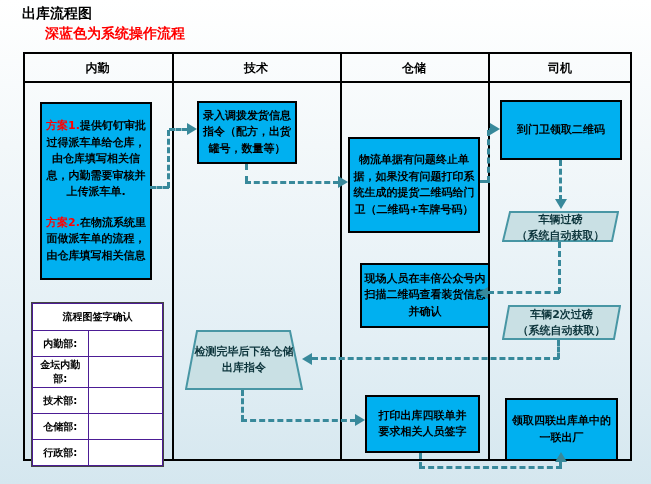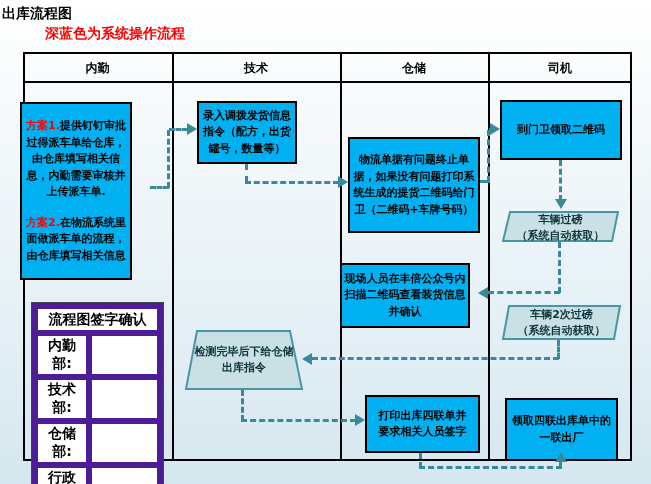--- a/index.html
+++ b/index.html
@@ -1,18 +1,18 @@
 <!DOCTYPE html>
 <html><head>
 <meta charset="utf-8">
 <style>
   html,body{margin:0;padding:0;background:#fff;font-family:"DejaVu Sans","Liberation Sans",sans-serif;}
   .canvas{position:relative;width:651px;height:484px;overflow:hidden;
           background:linear-gradient(180deg,#ffffff 0%,#f3f8fa 30%,#e3eff5 70%,#d5e7ef 100%);}
-  .page-title{position:absolute;left:2px;top:5px;font-size:14px;font-weight:bold;color:#000;}
+  .page-title{position:absolute;left:22px;top:5px;font-size:14px;font-weight:bold;color:#000;}
   .page-subtitle{position:absolute;left:0;right:0;top:25px;padding-left:45px;
                  font-size:14px;font-weight:bold;color:#ff0000;}
   
   .tbl-border{position:absolute;left:23px;top:52px;width:609px;height:409px;border:2px solid #000;box-sizing:border-box;background:transparent;}
   .tbl-hline{position:absolute;left:23px;top:81px;width:609px;height:2px;background:#000;}
   .vdiv{position:absolute;top:52px;height:409px;width:1.5px;background:#000;}
   .lane-header{position:absolute;top:55px;height:26px;line-height:26px;text-align:center;
                font-size:12px;font-weight:bold;color:#000;}
   
   .node-blue{position:absolute;background:#00b0f0;border:2px solid #000;box-sizing:border-box;
@@ -20,21 +20,21 @@
              display:flex;align-items:center;justify-content:center;}
   .node-blue .inner{width:100%;padding:2px;}
   .plan-para{margin:0 0 14px 0;}
   .plan-para:last-child{margin:0;}
   .red{color:#ff0000;}
   .shape-label{position:absolute;color:#0c343b;font-size:11px;font-weight:bold;line-height:1.45;
                text-align:center;display:flex;flex-direction:column;align-items:center;justify-content:center;}
   svg.shape{position:absolute;}
   
   .sig-table{position:absolute;left:32px;top:303px;width:131px;border-collapse:collapse;background:#fff;}
-  .sig-table th,.sig-table td{border:6px solid #4c1d95;font-size:14px;font-weight:bold;color:#000;box-sizing:border-box;}
+  .sig-table th,.sig-table td{border:1px solid #4c1d95;font-size:10px;font-weight:bold;color:#000;box-sizing:border-box;}
   .sig-table th{height:27px;text-align:center;}
   .sig-table td.lbl{width:56px;height:26px;text-align:center;}
   .sig-table td.val{width:75px;}
   .sig-outer{outline:1.5px solid #444;}
   
   .hline{position:absolute;border-top:3px dashed #38899b;height:0;}
   .vline{position:absolute;border-left:3px dashed #38899b;width:0;}
   .arr{position:absolute;width:0;height:0;}
   .arr-right{border-top:6px solid transparent;border-bottom:6px solid transparent;border-left:10px solid #38899b;}
   .arr-left{border-top:6px solid transparent;border-bottom:6px solid transparent;border-right:10px solid #38899b;}
@@ -53,34 +53,38 @@
   <div class="tbl-hline"></div>
   <div class="vdiv" style="left:172px;"></div>
   <div class="vdiv" style="left:340px;"></div>
   <div class="vdiv" style="left:488px;"></div>
 
   <div class="lane-header" style="left:23px;width:149px;">内勤</div>
   <div class="lane-header" style="left:172px;width:168px;">技术</div>
   <div class="lane-header" style="left:340px;width:148px;">仓储</div>
   <div class="lane-header" style="left:488px;width:144px;">司机</div>
 
-  <div class="node-blue" style="left:20px;top:102px;width:112px;height:178px;">
+  <div class="node-blue" style="left:40px;top:102px;width:112px;height:178px;">
     <div class="inner">
       <p class="plan-para"><span class="red">方案1.</span><span>提供钉钉审批过得派车单给仓库，由仓库填写相关信息，内勤需要审核并上传派车单.</span></p>
       <p class="plan-para"><span class="red">方案2.</span><span>在物流系统里面做派车单的流程，由仓库填写相关信息</span></p>
     </div>
   </div>
 
   <table class="sig-table sig-outer">
     <tbody>
         <tr>
           <th colspan="2">流程图签字确认</th>
         </tr>
     <tr>
           <td class="lbl">内勤部:</td>
+          <td class="val"></td>
+        </tr>
+    <tr>
+          <td class="lbl">金坛内勤部:</td>
           <td class="val"></td>
         </tr>
     <tr>
           <td class="lbl">技术部:</td>
           <td class="val"></td>
         </tr>
     <tr>
           <td class="lbl">仓储部:</td>
           <td class="val"></td>
         </tr>
@@ -97,21 +101,21 @@
 
   <svg class="shape" style="left:185px;top:330px;" width="118" height="60">
     <polygon points="12,1 105,1 117,59 1,59" fill="#c9e0e4" stroke="#4896a4" stroke-width="2"></polygon>
   </svg>
   <div class="shape-label" style="left:193px;top:330px;width:102px;height:60px;">检测完毕后下给仓储出库指令</div>
 
   <div class="node-blue" style="left:348px;top:137px;width:132px;height:96px;">
     <div class="inner">物流单据有问题终止单据，如果没有问题打印系统生成的提货二维码给门卫（二维码+车牌号码）</div>
   </div>
 
-  <div class="node-blue" style="left:340px;top:263px;width:130px;height:65px;">
+  <div class="node-blue" style="left:360px;top:263px;width:130px;height:65px;">
     <div class="inner">现场人员在丰倍公众号内扫描二维码查看装货信息并确认</div>
   </div>
 
   <div class="node-blue" style="left:365px;top:395px;width:115px;height:58px;">
     <div class="inner" style="width:96px;margin:0 auto;">打印出库四联单并要求相关人员签字</div>
   </div>
 
   <div class="node-blue" style="left:500px;top:100px;width:122px;height:60px;">
     <div class="inner">到门卫领取二维码</div>
   </div>

